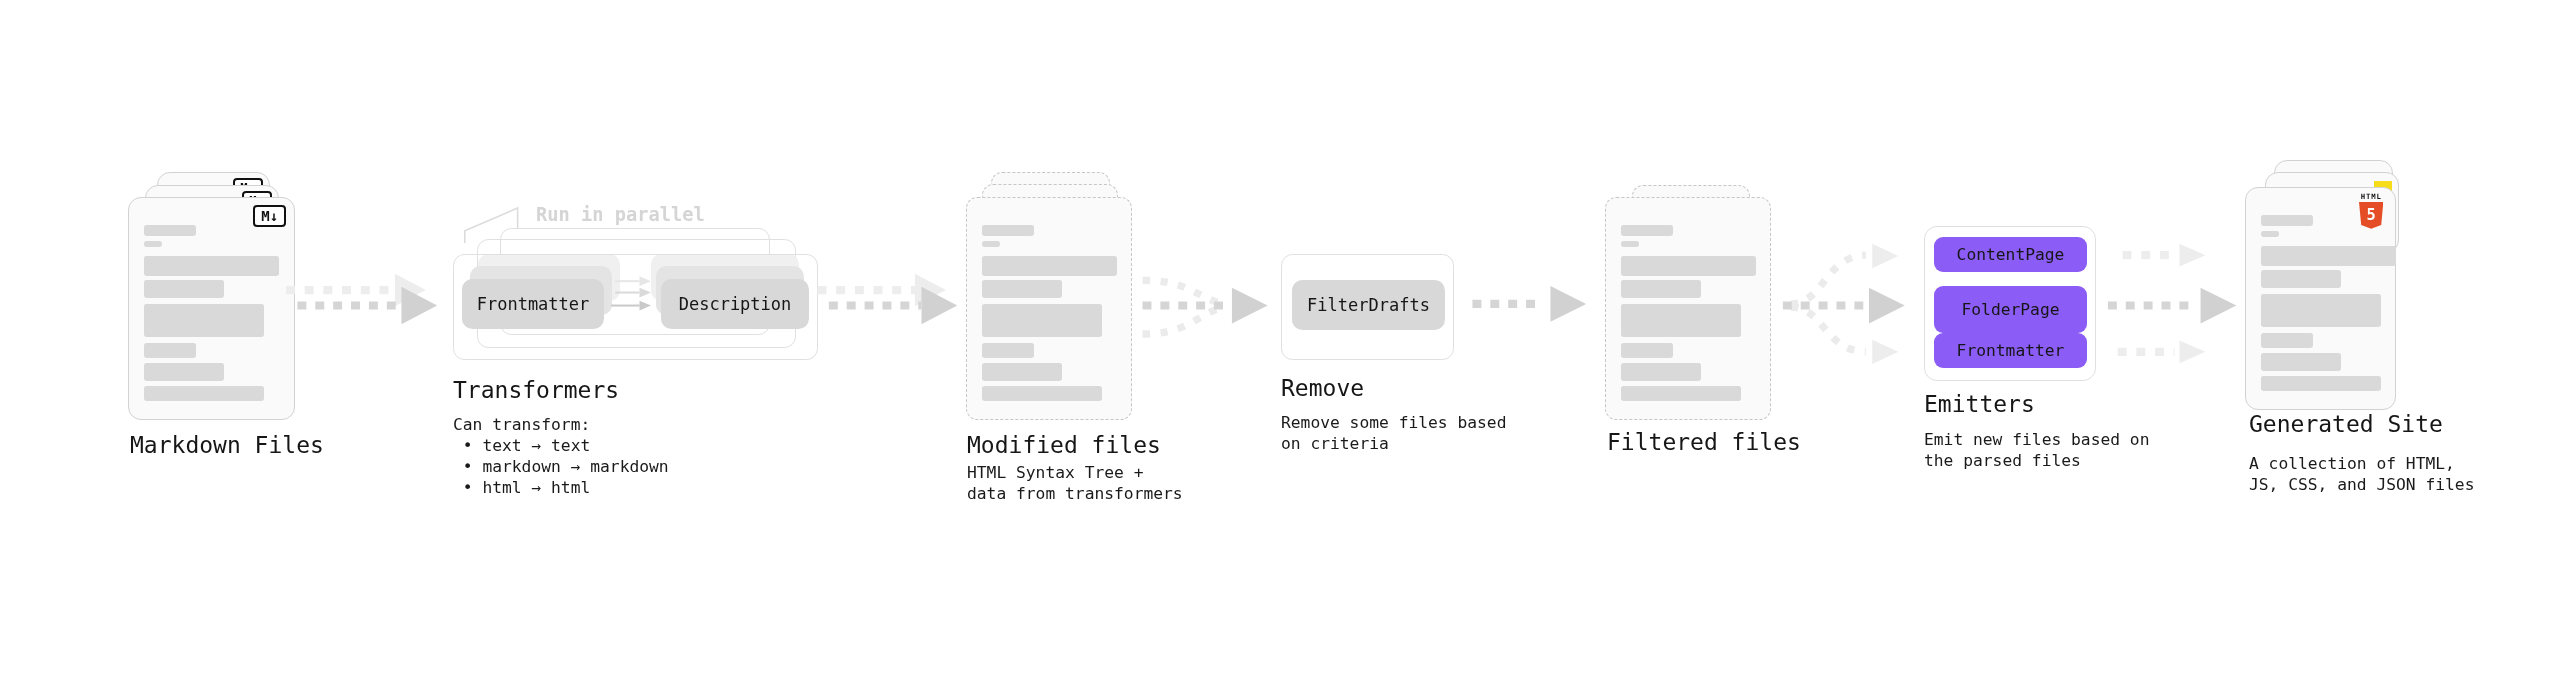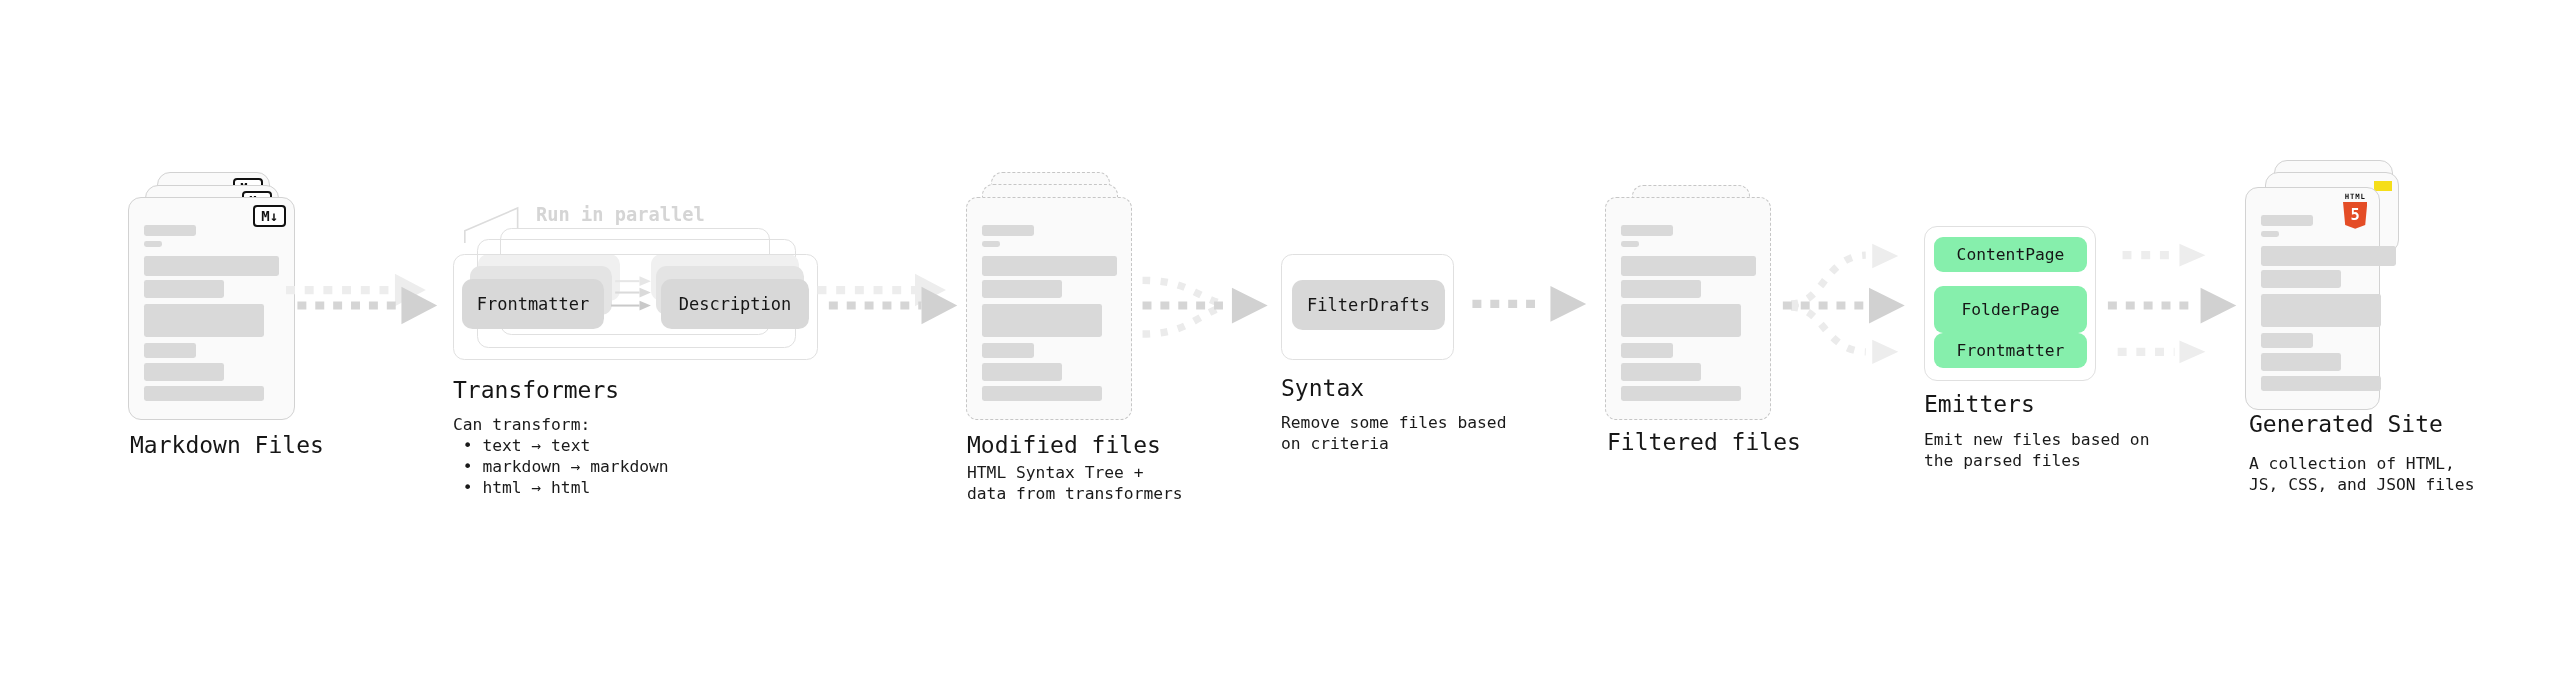--- a/index.html
+++ b/index.html
@@ -35,21 +35,21 @@
   .css-tab{position:absolute;right:11.4px;top:3.3px;width:18px;text-align:left;font-size:10px;font-weight:bold;
            color:#111;border-bottom:2.4px solid #2d53e5;line-height:7.3px;margin-top:16px;}
 
   
   .obox{position:absolute;border:1.6px solid #e0e0e0;border-radius:11.4px;box-sizing:border-box;background:transparent;}
   .obox.filled{background:#ffffff;}
   .pill{position:absolute;background:#d8d8d8;border-radius:10.6px;display:flex;align-items:center;
         justify-content:center;font-size:17px;color:#161616;box-sizing:border-box;}
   .pill.echo1{background:#e4e4e4;}
   .pill.echo2{background:#f0f0f0;}
-  .pill.em{font-size:16.3px;border-radius:9px;background:#86efac;}
+  .pill.em{font-size:16.3px;border-radius:9px;background:#8b5cf6;}
 
   
   .label{position:absolute;font-size:23px;font-weight:500;color:#161616;white-space:pre;}
   .sub{position:absolute;font-size:16.3px;line-height:21px;color:#1a1a1a;white-space:pre;}
   .annotation{position:absolute;font-size:18.7px;font-weight:700;color:#d5d5d5;white-space:pre;}
 
   
   .dd{stroke:#d5d5d5;stroke-width:10;stroke-dasharray:11 11;fill:none}
   .dl{stroke:#ededed;stroke-width:10;stroke-dasharray:11 12;fill:none}
   .dc{stroke:#ebebeb;stroke-width:9;stroke-dasharray:9 13;fill:none}
@@ -115,21 +115,21 @@
       <span class="bar b8"></span>
     </div>
     <div class="label" style="left:967px;top:432px;">Modified files</div>
     <div class="sub" style="left:967px;top:462px;">HTML Syntax Tree +
 data from transformers</div>
   </div>
 
   <div>
     <div class="obox filled" style="left:1281px;top:254px;width:173px;height:106px;"></div>
     <div class="pill" style="left:1292px;top:280px;width:153px;height:50px;">FilterDrafts</div>
-    <div class="label" style="left:1281px;top:375px;">Syntax</div>
+    <div class="label" style="left:1281px;top:375px;">Remove</div>
     <div class="sub" style="left:1281px;top:412px;">Remove some files based
 on criteria</div>
   </div>
 
   <div>
     <div class="card dashed" style="left:1632px;top:185px;width:118px;height:65px;"></div>
     <div class="card dashed" style="left:1605px;top:197px;width:166px;height:223px;">
       <span class="bar b1"></span>
       <span class="bar b2"></span>
       <span class="bar b3"></span>
@@ -152,21 +152,21 @@
 the parsed files</div>
   </div>
 
   <div>
     <div class="card" style="left:2274px;top:160px;width:119px;height:81px;">
       <div class="css-tab">CSS</div>
     </div>
     <div class="card" style="left:2265px;top:172px;width:134px;height:81px;">
       <div class="js-tab"></div>
     </div>
-    <div class="card" style="left:2245px;top:187px;width:135px;height:223px;">
+    <div class="card" style="left:2245px;top:187px;width:151px;height:223px;">
       <div class="html5-icon">
         <div class="h5-word">HTML</div>
         <div class="h5-shield">
             <span>5</span>
           </div>
       </div>
       <span class="bar b1"></span>
       <span class="bar b2"></span>
       <span class="bar b3"></span>
       <span class="bar b4"></span>

